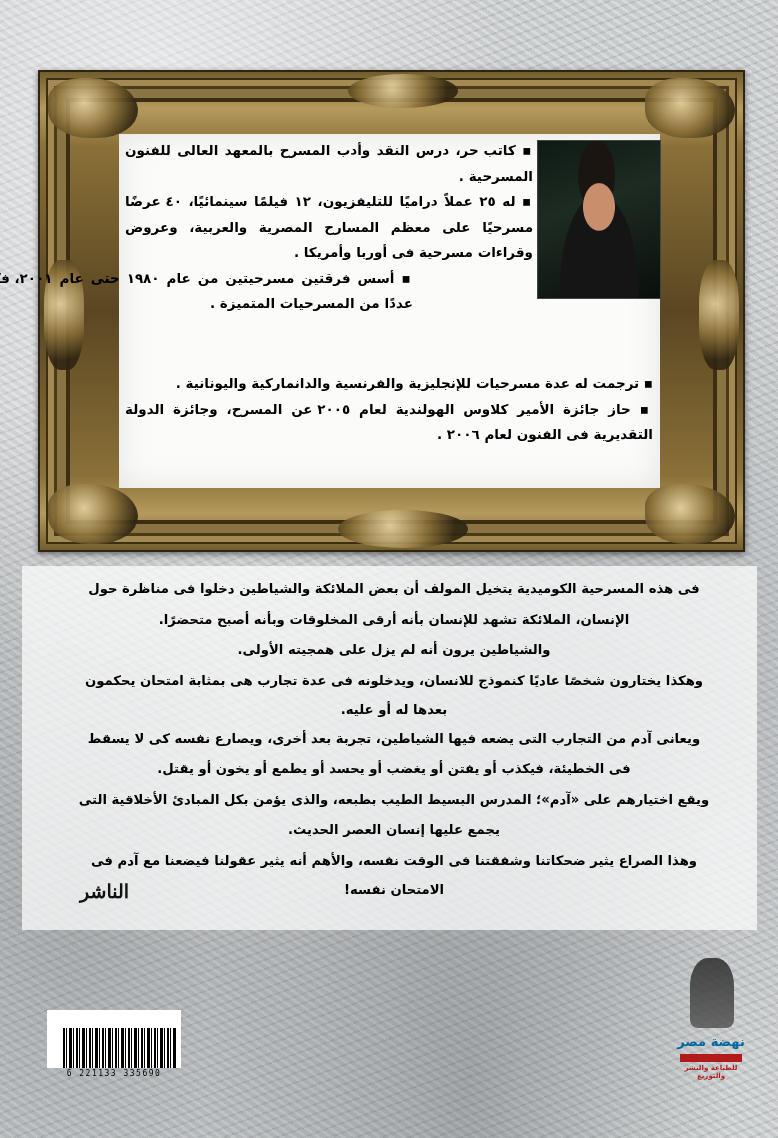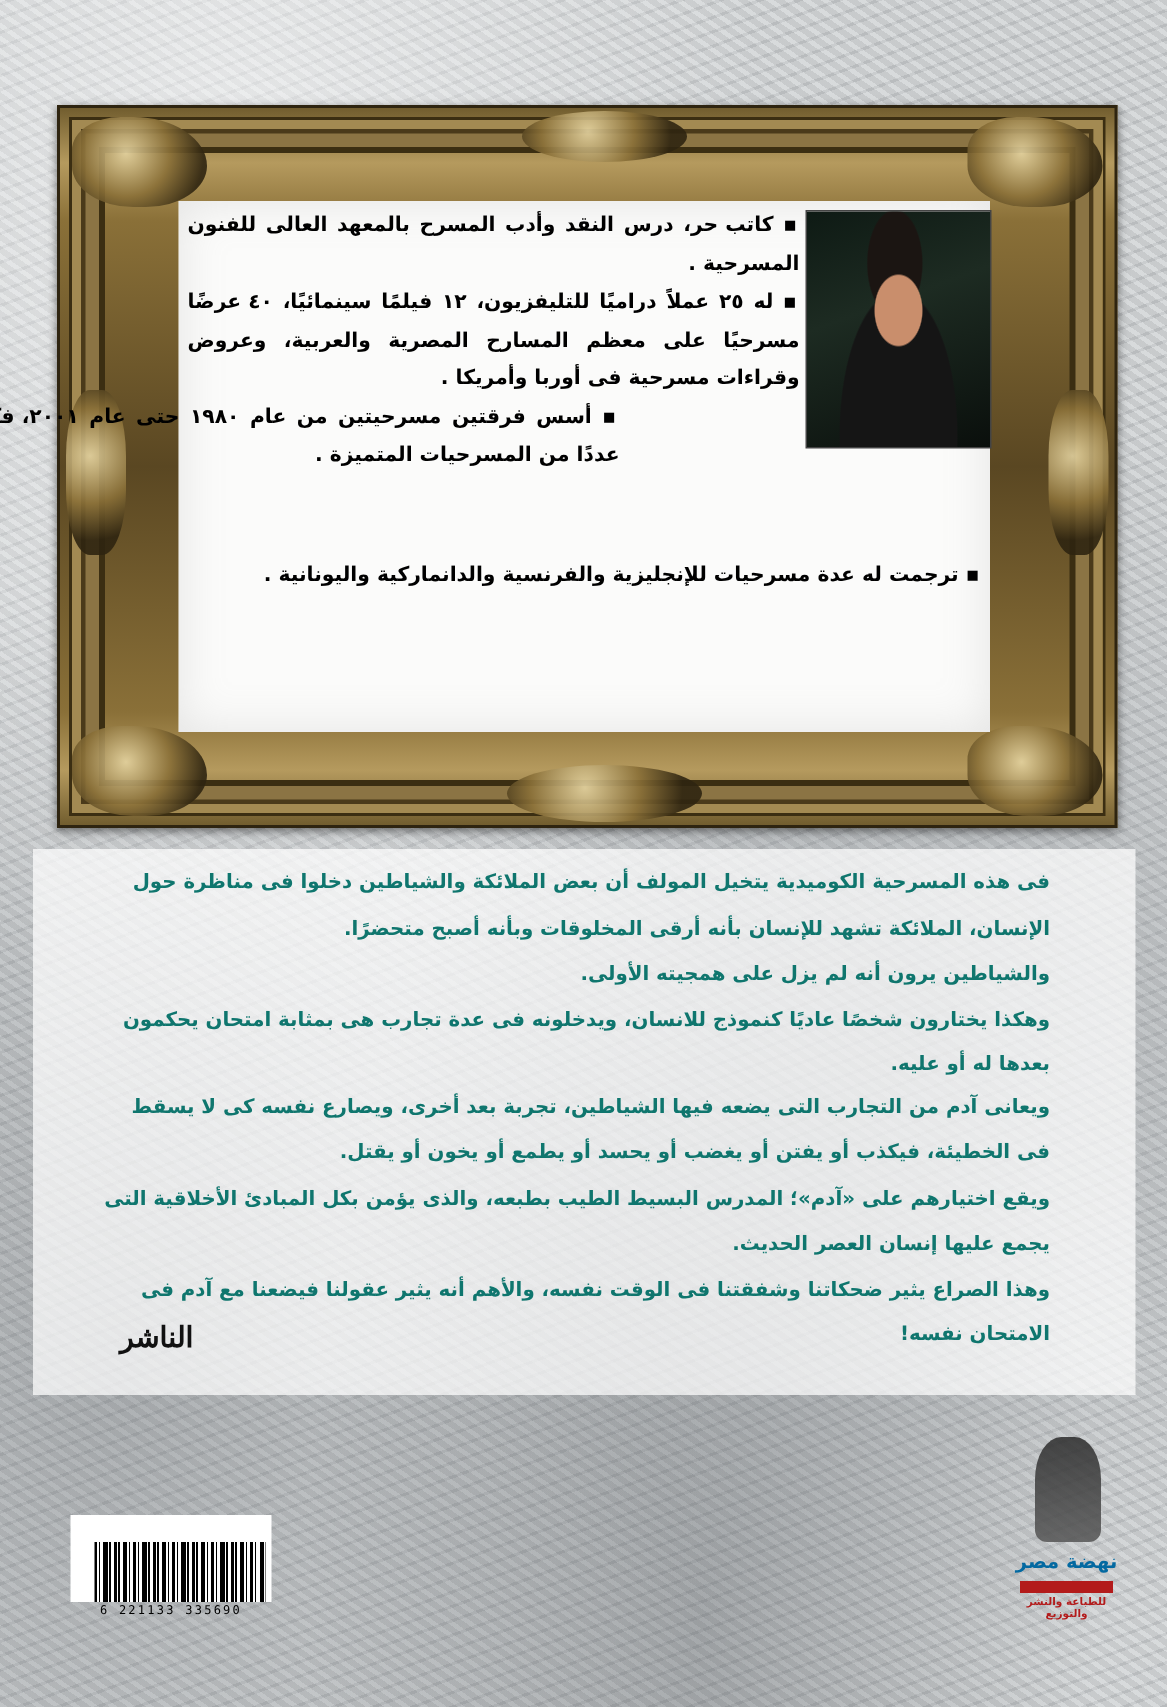--- a/index.html
+++ b/index.html
@@ -61,24 +61,24 @@
   }
   .bio.wide { left:125px; width:528px; top:339px;margin-top:32px; }
   .bio p { margin:0; }
   .bullet::before { content:"\25AA\00A0"; }
 
   .blurb-bg {
     position:absolute; left:22px; top:566px; width:735px; height:364px;
     background:rgba(255,255,255,.72);
   }
   .blurb {
-    position:absolute; left:64px; top:574px; width:636px;
-    direction:rtl; text-align:right;
+    position:absolute; left:76px; top:574px; width:636px;
+    direction:rtl; text-align:center;
     font-family:"DejaVu Sans", sans-serif; font-weight:bold;
-    font-size:13.2px; color:#0f766e;
+    font-size:13.2px; color:#000000;
   }
   .blurb p { margin:0; line-height:30.5px; }
   .blurb p.sm { line-height:29px; }
   .publisher {
     position:absolute; left:80px; top:880px;
     direction:rtl; font-weight:bold; font-size:19px; color:#111;
     font-family:Liberation Sans, sans-serif;
   }
 
   .barcode {
@@ -130,20 +130,21 @@
 <div class="panel"></div>
 <div class="photo"></div>
 
 <div class="bio">
   <p class="bullet">كاتب حر، درس النقد وأدب المسرح بالمعهد العالى للفنون المسرحية .</p>
   <p class="bullet">له ٢٥ عملاً دراميًا للتليفزيون، ١٢ فيلمًا سينمائيًا، ٤٠ عرضًا مسرحيًا على معظم المسارح المصرية والعربية، وعروض وقراءات مسرحية فى أوربا وأمريكا .</p>
   <p class="bullet" style="width:528px;margin-right:0;position:relative;left:-120px;">أسس فرقتين مسرحيتين من عام ١٩٨٠ حتى عام ٢٠٠١، فكتب وأنتج وأخرج عددًا من المسرحيات المتميزة .</p>
 </div>
 <div class="bio wide">
   <p class="bullet">ترجمت له عدة مسرحيات للإنجليزية والفرنسية والدانماركية واليونانية .</p>
+  <p class="bullet">حاز جائزة الأمير كلاوس الهولندية لعام ٢٠٠٥ عن المسرح، وجائزة الدولة التقديرية فى الفنون لعام ٢٠٠٦ .</p>
 </div>
 
 <div class="blurb-bg"></div>
 <div class="blurb">
   <p>فى هذه المسرحية الكوميدية يتخيل المولف أن بعض الملائكة والشياطين دخلوا فى مناظرة حول الإنسان، الملائكة تشهد للإنسان بأنه أرقى المخلوقات وبأنه أصبح متحضرًا.</p>
   <p>والشياطين يرون أنه لم يزل على همجيته الأولى.</p>
   <p class="sm">وهكذا يختارون شخصًا عاديًا كنموذج للانسان، ويدخلونه فى عدة تجارب هى بمثابة امتحان يحكمون بعدها له أو عليه.</p>
   <p>ويعانى آدم من التجارب التى يضعه فيها الشياطين، تجربة بعد أخرى، ويصارع نفسه كى لا يسقط فى الخطيئة، فيكذب أو يفتن أو يغضب أو يحسد أو يطمع أو يخون أو يقتل.</p>
   <p>ويقع اختيارهم على «آدم»؛ المدرس البسيط الطيب بطبعه، والذى يؤمن بكل المبادئ الأخلاقية التى يجمع عليها إنسان العصر الحديث.</p>
   <p class="sm">وهذا الصراع يثير ضحكاتنا وشفقتنا فى الوقت نفسه، والأهم أنه يثير عقولنا فيضعنا مع آدم فى الامتحان نفسه!</p>

